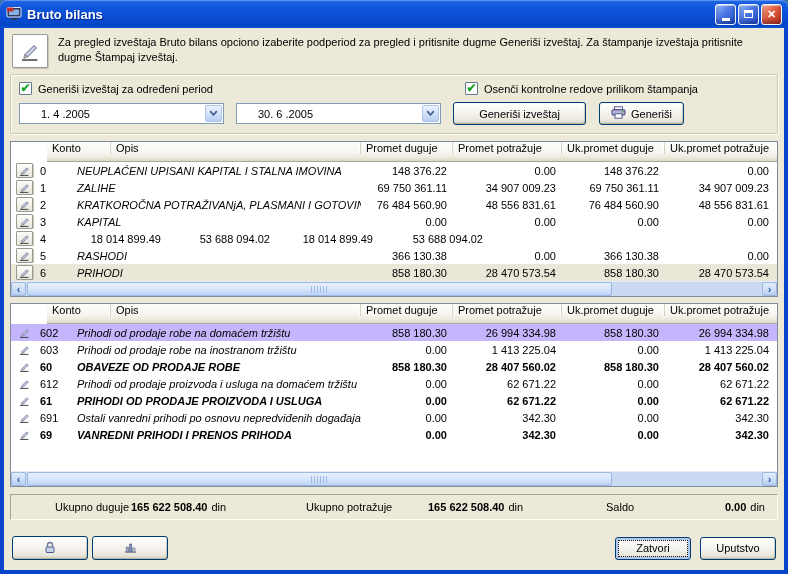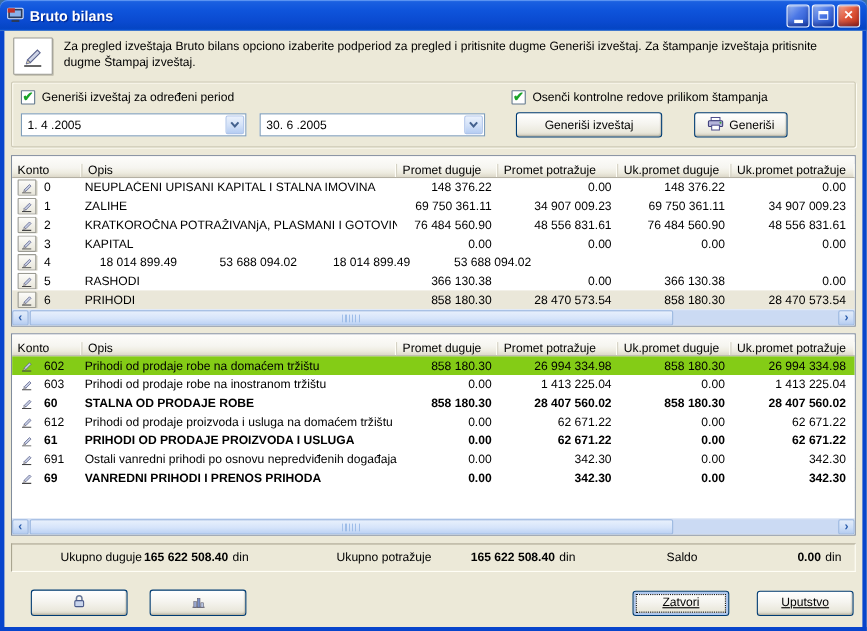--- a/index.html
+++ b/index.html
@@ -38,58 +38,58 @@
   .groupbox{border:1px solid #cdc9b5;border-radius:2px;box-shadow:inset 1px 1px 0 #fffef6,1px 1px 0 #fffef6;
     padding:7px 8px 8px;margin-bottom:7px;}
   .g-row1{display:flex;align-items:center;margin-bottom:7px;}
   .cbwrap{display:flex;align-items:center;gap:6px;}
   .cbwrap.first{width:446px;}
   .cb{width:13px;height:13px;background:#fff;border:1px solid #63798e;border-radius:1px;
     display:flex;align-items:center;justify-content:center;flex:0 0 auto;}
   .cb .tick{color:#1aa428;font-size:12px;font-weight:bold;line-height:10px;margin-top:-1px;}
   .g-row2{display:flex;align-items:center;}
   .combo{width:205px;height:21px;border:1px solid #7f9db9;background:#fff;display:flex;align-items:center;margin-right:12px;}
-  .combo .val{flex:1;padding:0 5px;}
+  .combo .val{flex:1;padding:0 21px;}
   .combo .arrow-btn{width:17px;height:17px;margin:1px;border:1px solid #aec4ea;border-radius:2px;
     background:linear-gradient(180deg,#eaf1fc 0%,#d4e2f8 50%,#b6cdf2 100%);
     display:flex;align-items:center;justify-content:center;}
   .xp-btn{height:23px;padding:0 11px;border:1px solid #003c74;border-radius:3px;cursor:default;
     background:linear-gradient(180deg,#ffffff 0%,#f5f4ef 45%,#eae8dc 82%,#d2cfc0 100%);
     box-shadow:inset -1px -1px 1px rgba(115,110,85,.3);
     display:inline-flex;align-items:center;justify-content:center;gap:5px;
-    font-family:"Liberation Sans",sans-serif;font-size:11px;color:#000;margin-left:16px;}
+    font-family:"Liberation Sans",sans-serif;font-size:11px;color:#000;}
   .g-row2 .xp-btn{margin-right:13px;}
   .g-row2 .xp-btn.wide{width:133px;}
   .g-row2 .xp-btn:last-child{margin-right:0;}
 
   
   .grid{border:1px solid #808c9c;background:#fff;display:flex;flex-direction:column;overflow:hidden;}
   #table1{height:156px;flex:0 0 156px;margin-bottom:6px;}
   #table2{height:184px;flex:0 0 184px;}
-  .thead{display:flex;flex:0 0 20px;height:20px;align-items:flex-end;
+  .thead{display:flex;flex:0 0 20px;height:20px;align-items:flex-start;
     background:linear-gradient(180deg,#fdfdfb 0%,#f6f5f0 55%,#edebdf 80%,#dcd8c8 100%);
-    border-bottom:1px solid #aca899;}
+    border-bottom:1px solid #aca899;margin-left:36px;}
   .hcell{display:flex;align-items:center;padding:0 5px;border-right:1px solid #d5d2c4;
     box-shadow:inset -1px 0 0 #fffef8;white-space:nowrap;overflow:hidden;}
   .h-konto{width:64px;flex:0 0 64px;}
   .h-opis{flex:1;}
   .h-pd{width:92px;flex:0 0 92px;}
   .h-pp{width:109px;flex:0 0 109px;}
   .h-ud{width:103px;flex:0 0 103px;}
   .h-up{width:112px;flex:0 0 112px;border-right:none;}
   .rows{display:flex;flex-direction:column;}
   .filler{flex:1;background:#fff;}
   .trow{display:flex;height:17px;flex:0 0 17px;align-items:center;background:#fff;}
   #summary-rows .trow.selected{background:#eae7d9;}
-  #detail-rows .trow.selected{background:#84cc16;}
+  #detail-rows .trow.selected{background:#c4b5fd;}
   .trow.bold{font-weight:bold;}
   .cell{white-space:nowrap;overflow:hidden;}
   .c-icon{width:26px;flex:0 0 26px;display:flex;align-items:center;justify-content:center;}
   .c-konto{width:38px;flex:0 0 38px;padding-left:3px;}
-  .c-opis{flex:1;padding-left:2px;}
+  .c-opis{flex:1;padding-left:2px;font-style:italic;}
   .c-promet_duguje{width:92px;flex:0 0 92px;text-align:right;padding-right:6px;}
   .c-promet_potrazuje{width:109px;flex:0 0 109px;text-align:right;padding-right:6px;}
   .c-uk_promet_duguje{width:103px;flex:0 0 103px;text-align:right;padding-right:6px;}
   .c-uk_promet_potrazuje{width:112px;flex:0 0 112px;text-align:right;padding-right:8px;}
   .pencil{display:inline-flex;align-items:center;justify-content:center;width:15px;height:14px;}
   .pencil.raised{width:17px;height:15px;background:linear-gradient(180deg,#fcfcfa,#e8e6da);
     border:1px solid #9a9a92;box-shadow:1px 1px 0 #cac7b6;border-radius:1px;}
 
   
   .hscroll{flex:0 0 15px;height:15px;background:#cbdaf3;display:flex;align-items:stretch;border-top:1px solid #e4ecf8;}
@@ -111,21 +111,21 @@
   .t-cur{font-weight:normal;margin-left:4px;}
   .tg1-l{width:108px;padding-left:32px;}.tg1-v{width:175px;}
   .tg2-l{width:122px;}.tg2-v{width:178px;}
   .tg3-l{flex:1;}
   .tg3-v{text-align:right;}
 
   
   .footer{margin-top:auto;display:flex;align-items:center;padding:8px 2px 8px 2px;}
   .icon-btn{width:24px;height:24px;padding:0;margin-right:4px;}
   .footer-right{margin-left:auto;display:flex;gap:9px;}
-  .footer .xp-btn{width:88px;text-decoration:underline;}
+  .footer .xp-btn{width:76px;}
   .xp-btn.focused{box-shadow:inset 0 0 0 2px #b0c8ee,inset -1px -1px 1px rgba(115,110,85,.3);
     outline:1px dotted #111;outline-offset:-4px;}
 </style>
 </head>
 <body>
 
 <div class="window">
 
   <div class="titlebar">
     <span class="title-icon">
@@ -400,21 +400,21 @@
             <span class="cell c-icon">
               <span class="pencil">
                 <svg width="11" height="11" viewBox="0 0 11 11">
                   <path d="M3 7.6 L7.8 2.8 L9.2 4.2 L4.4 9 Z" fill="#c9cfe4" stroke="#5a628c" stroke-width="0.7"></path>
                   <path d="M3 7.6 L2.4 9.7 L4.4 9 Z" fill="#f0e0b0" stroke="#5a628c" stroke-width="0.5"></path>
                   <line x1="1" y1="10.4" x2="9.4" y2="10.4" stroke="#444" stroke-width="1"></line>
                 </svg>
               </span>
             </span>
             <span class="cell c-konto">60</span>
-            <span class="cell c-opis">STALNA OD PRODAJE ROBE</span>
+            <span class="cell c-opis">OBAVEZE OD PRODAJE ROBE</span>
             <span class="cell c-promet_duguje">858 180.30</span>
             <span class="cell c-promet_potrazuje">28 407 560.02</span>
             <span class="cell c-uk_promet_duguje">858 180.30</span>
             <span class="cell c-uk_promet_potrazuje">28 407 560.02</span>
           </div>
           <div class="trow">
             <span class="cell c-icon">
               <span class="pencil">
                 <svg width="11" height="11" viewBox="0 0 11 11">
                   <path d="M3 7.6 L7.8 2.8 L9.2 4.2 L4.4 9 Z" fill="#c9cfe4" stroke="#5a628c" stroke-width="0.7"></path>

